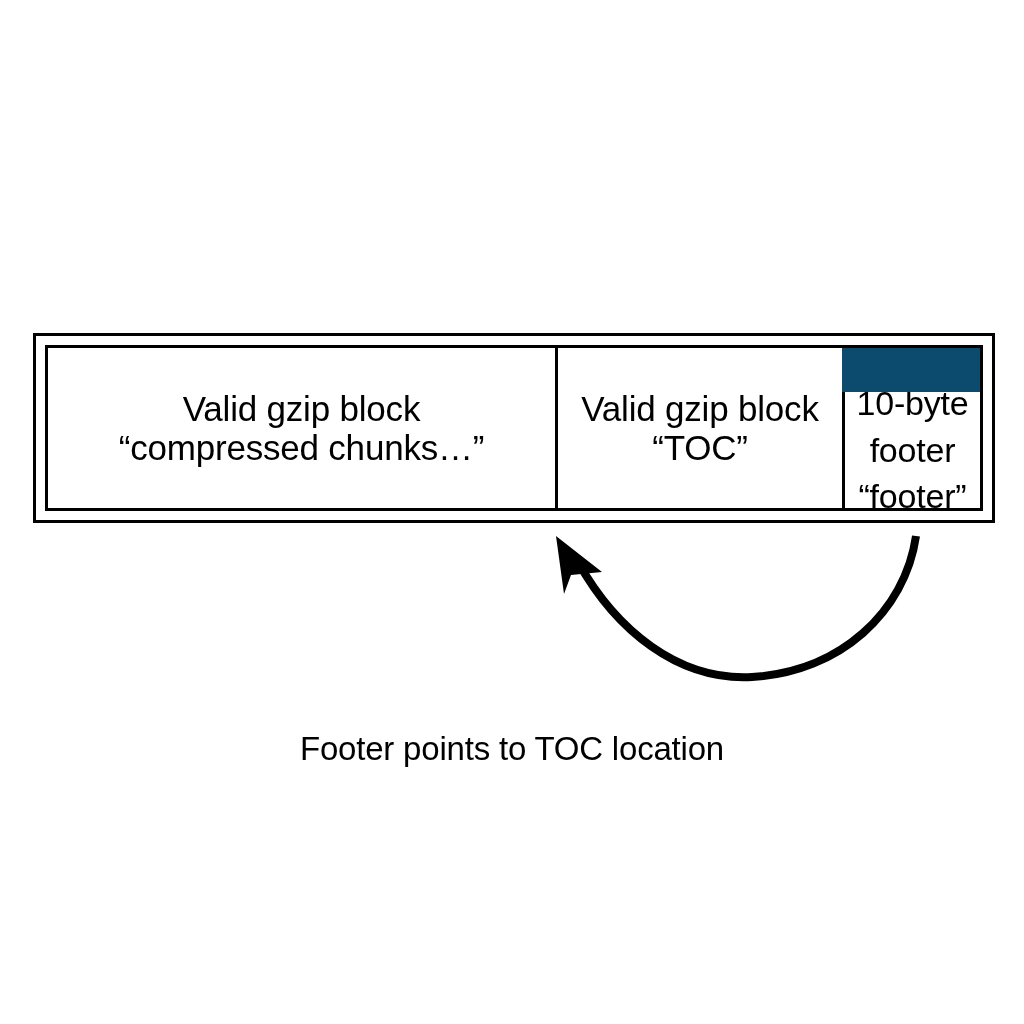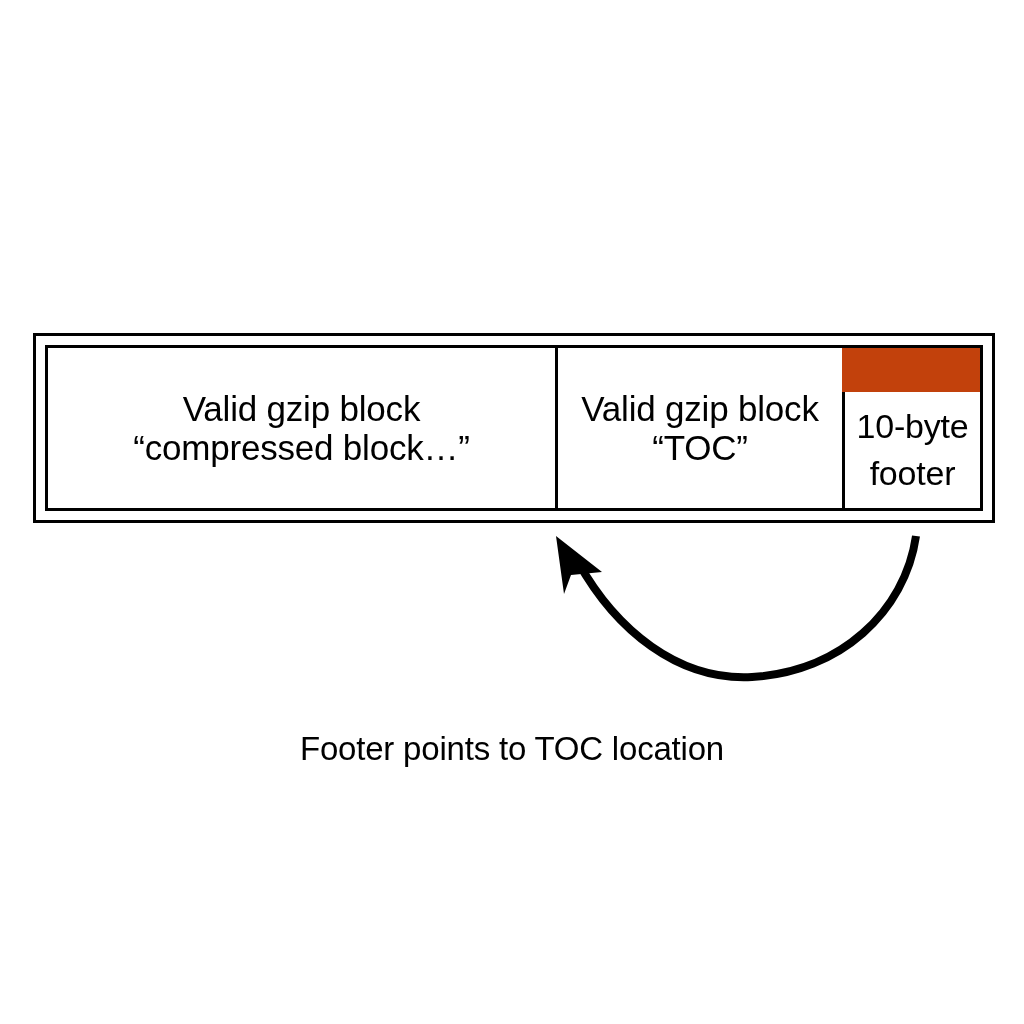--- a/index.html
+++ b/index.html
@@ -34,21 +34,21 @@
     position: absolute;
     left: 45px;
     top: 345px;
     width: 938px;
     height: 166px;
     display: flex;
     flex-direction: row;
     align-items: stretch;
     box-sizing: border-box;
     border: 3px solid #000000;
-    background: #c2410c;
+    background: #0c4a6e;
   }
 
   .block {
     box-sizing: border-box;
     display: flex;
     flex-direction: column;
     align-items: center;
     justify-content: center;
     text-align: center;
     background: #ffffff;
@@ -106,31 +106,32 @@
 <body>
 
 <div id="canvas">
 
   <div class="stream-frame"></div>
 
   <div class="blocks-row">
 
     <div class="block block-chunks">
       <span class="block-line">Valid gzip block</span>
-      <span class="block-line">“compressed block…”</span>
+      <span class="block-line">“compressed chunks…”</span>
     </div>
 
     <div class="block block-toc">
       <span class="block-line">Valid gzip block</span>
       <span class="block-line">“TOC”</span>
     </div>
 
     <div class="block block-footer">
       <span class="block-line">10-byte</span>
       <span class="block-line">footer</span>
+      <span class="block-line">“footer”</span>
     </div>
 
   </div>
 
   <svg class="arrow-layer" viewBox="0 0 1024 1024">
     <path d="M 916 536
              C 905 612, 840 672, 752 677
              C 678 681, 616 630, 578 562" fill="none" stroke="#000000" stroke-width="8" stroke-linecap="butt"></path>
     <polygon points="556,536 602,572 571,575 564,594" fill="#000000"></polygon>
   </svg>

